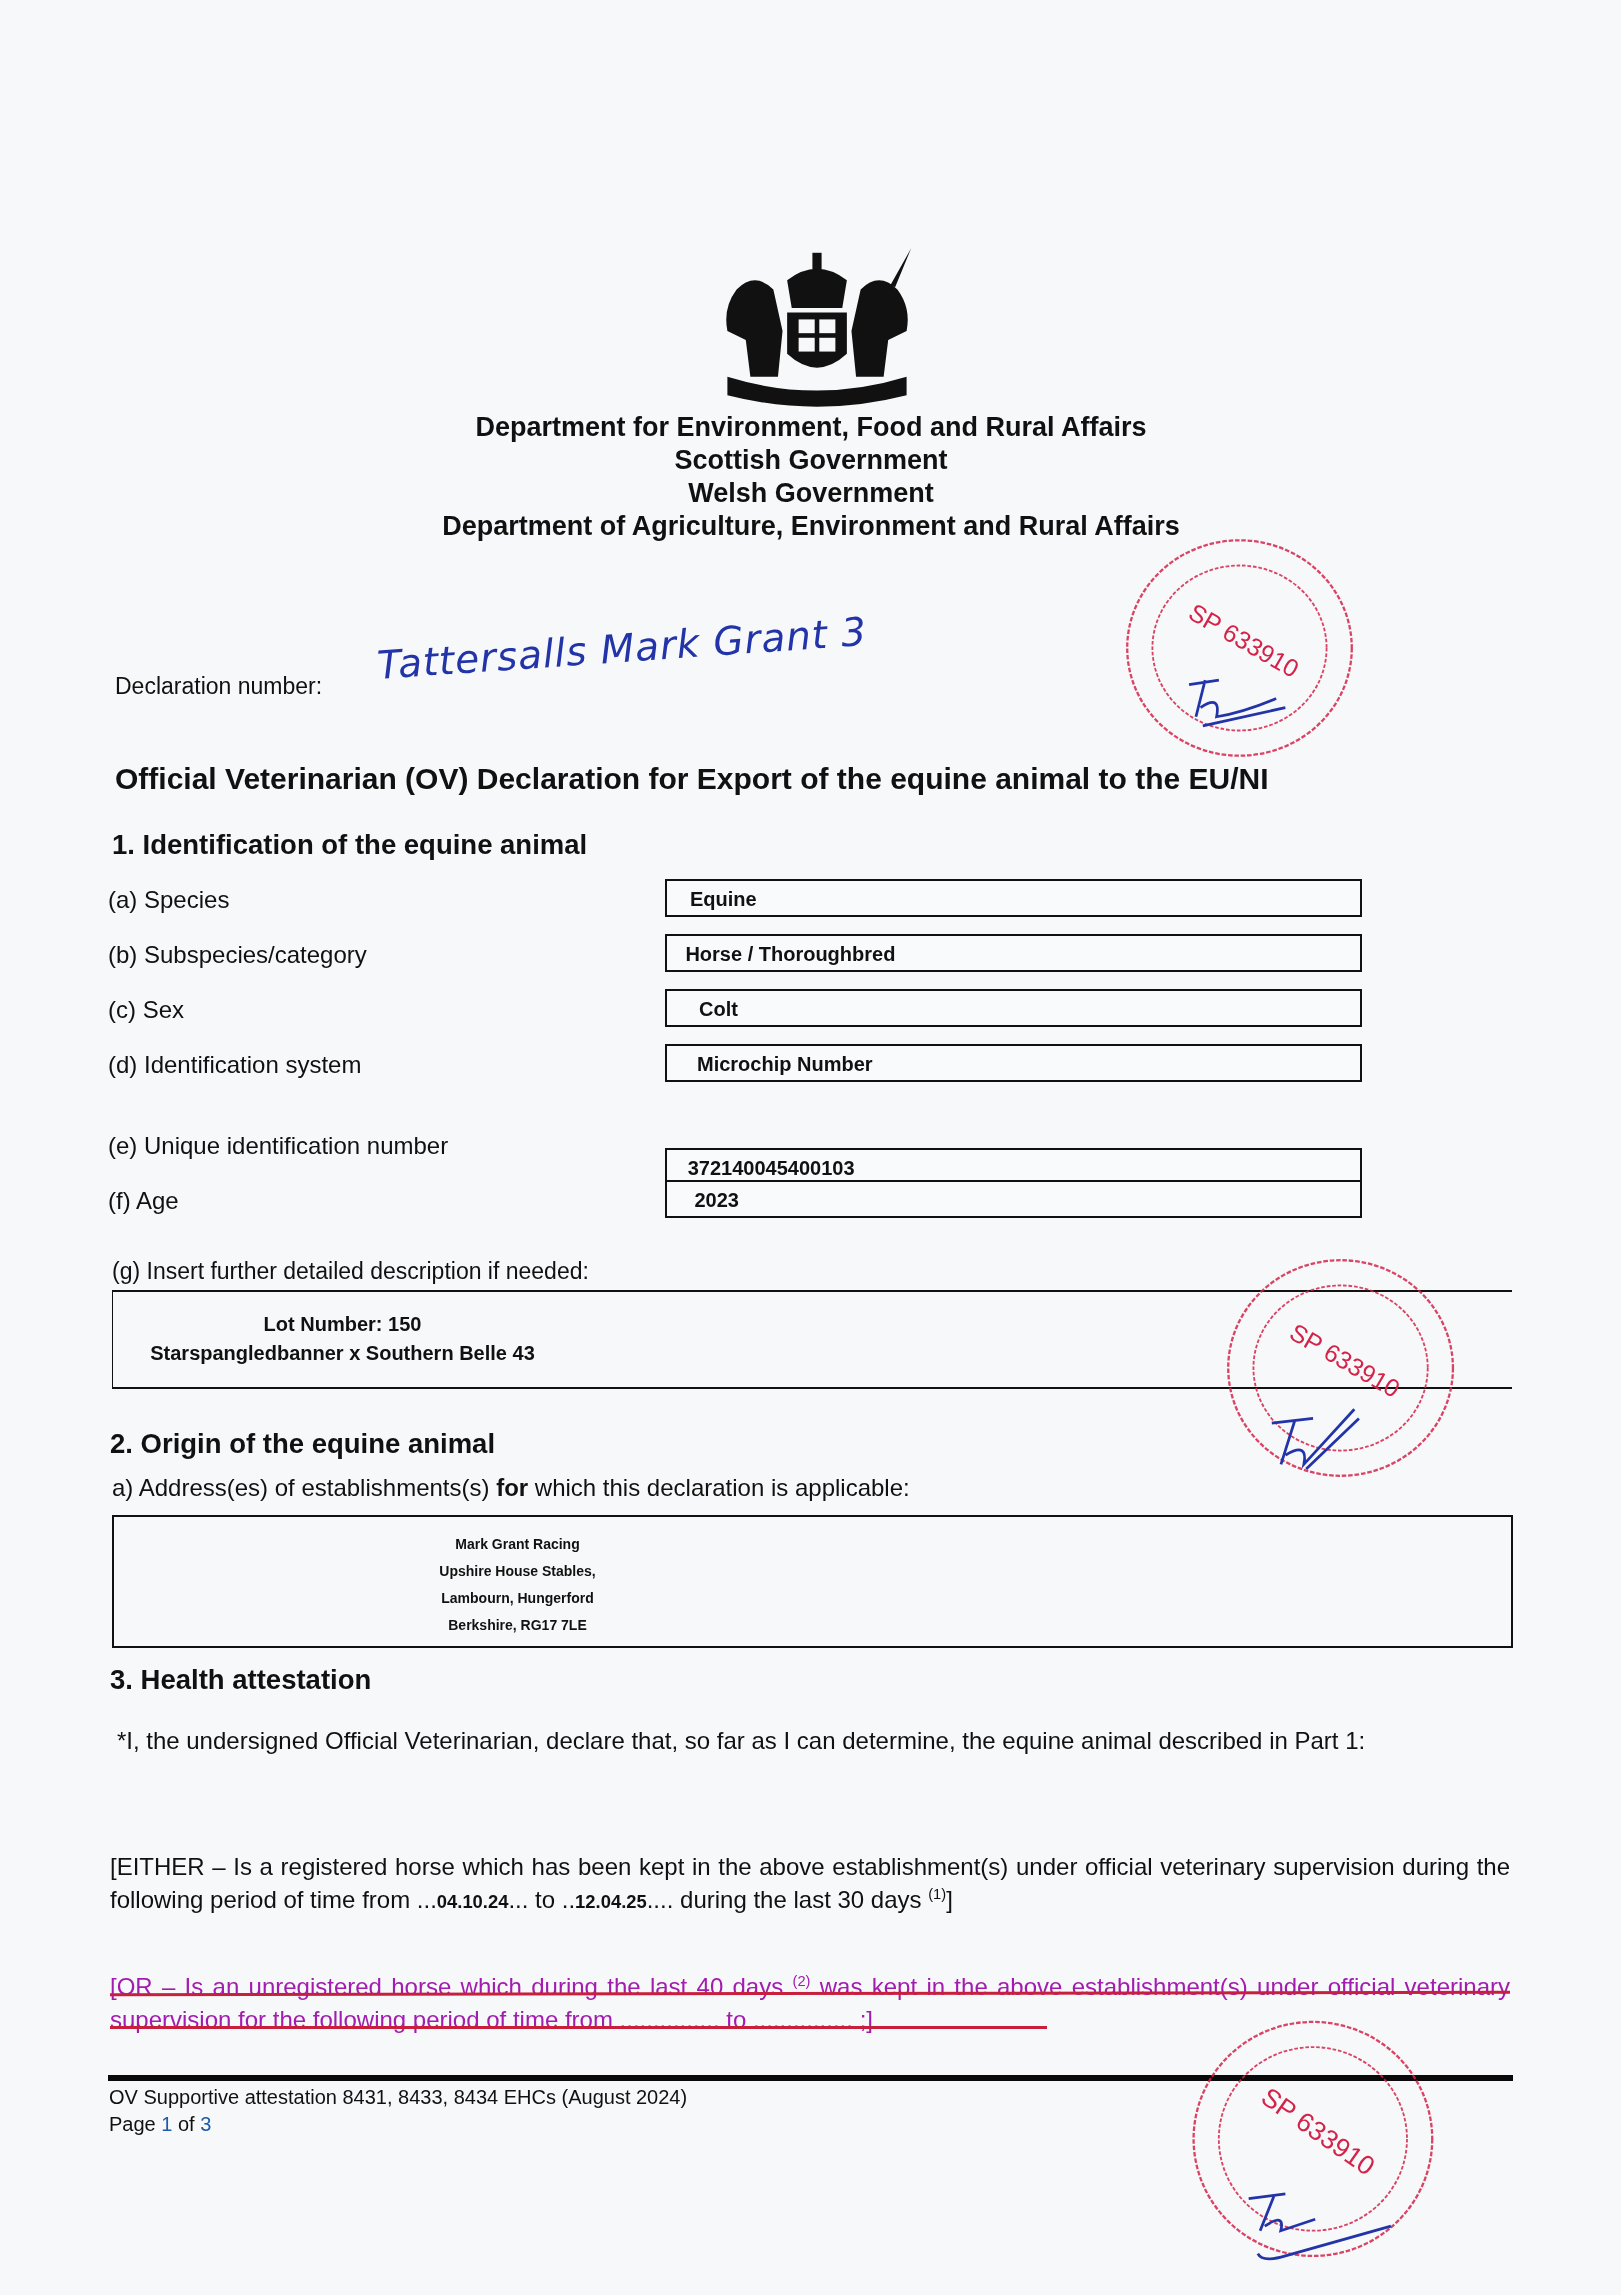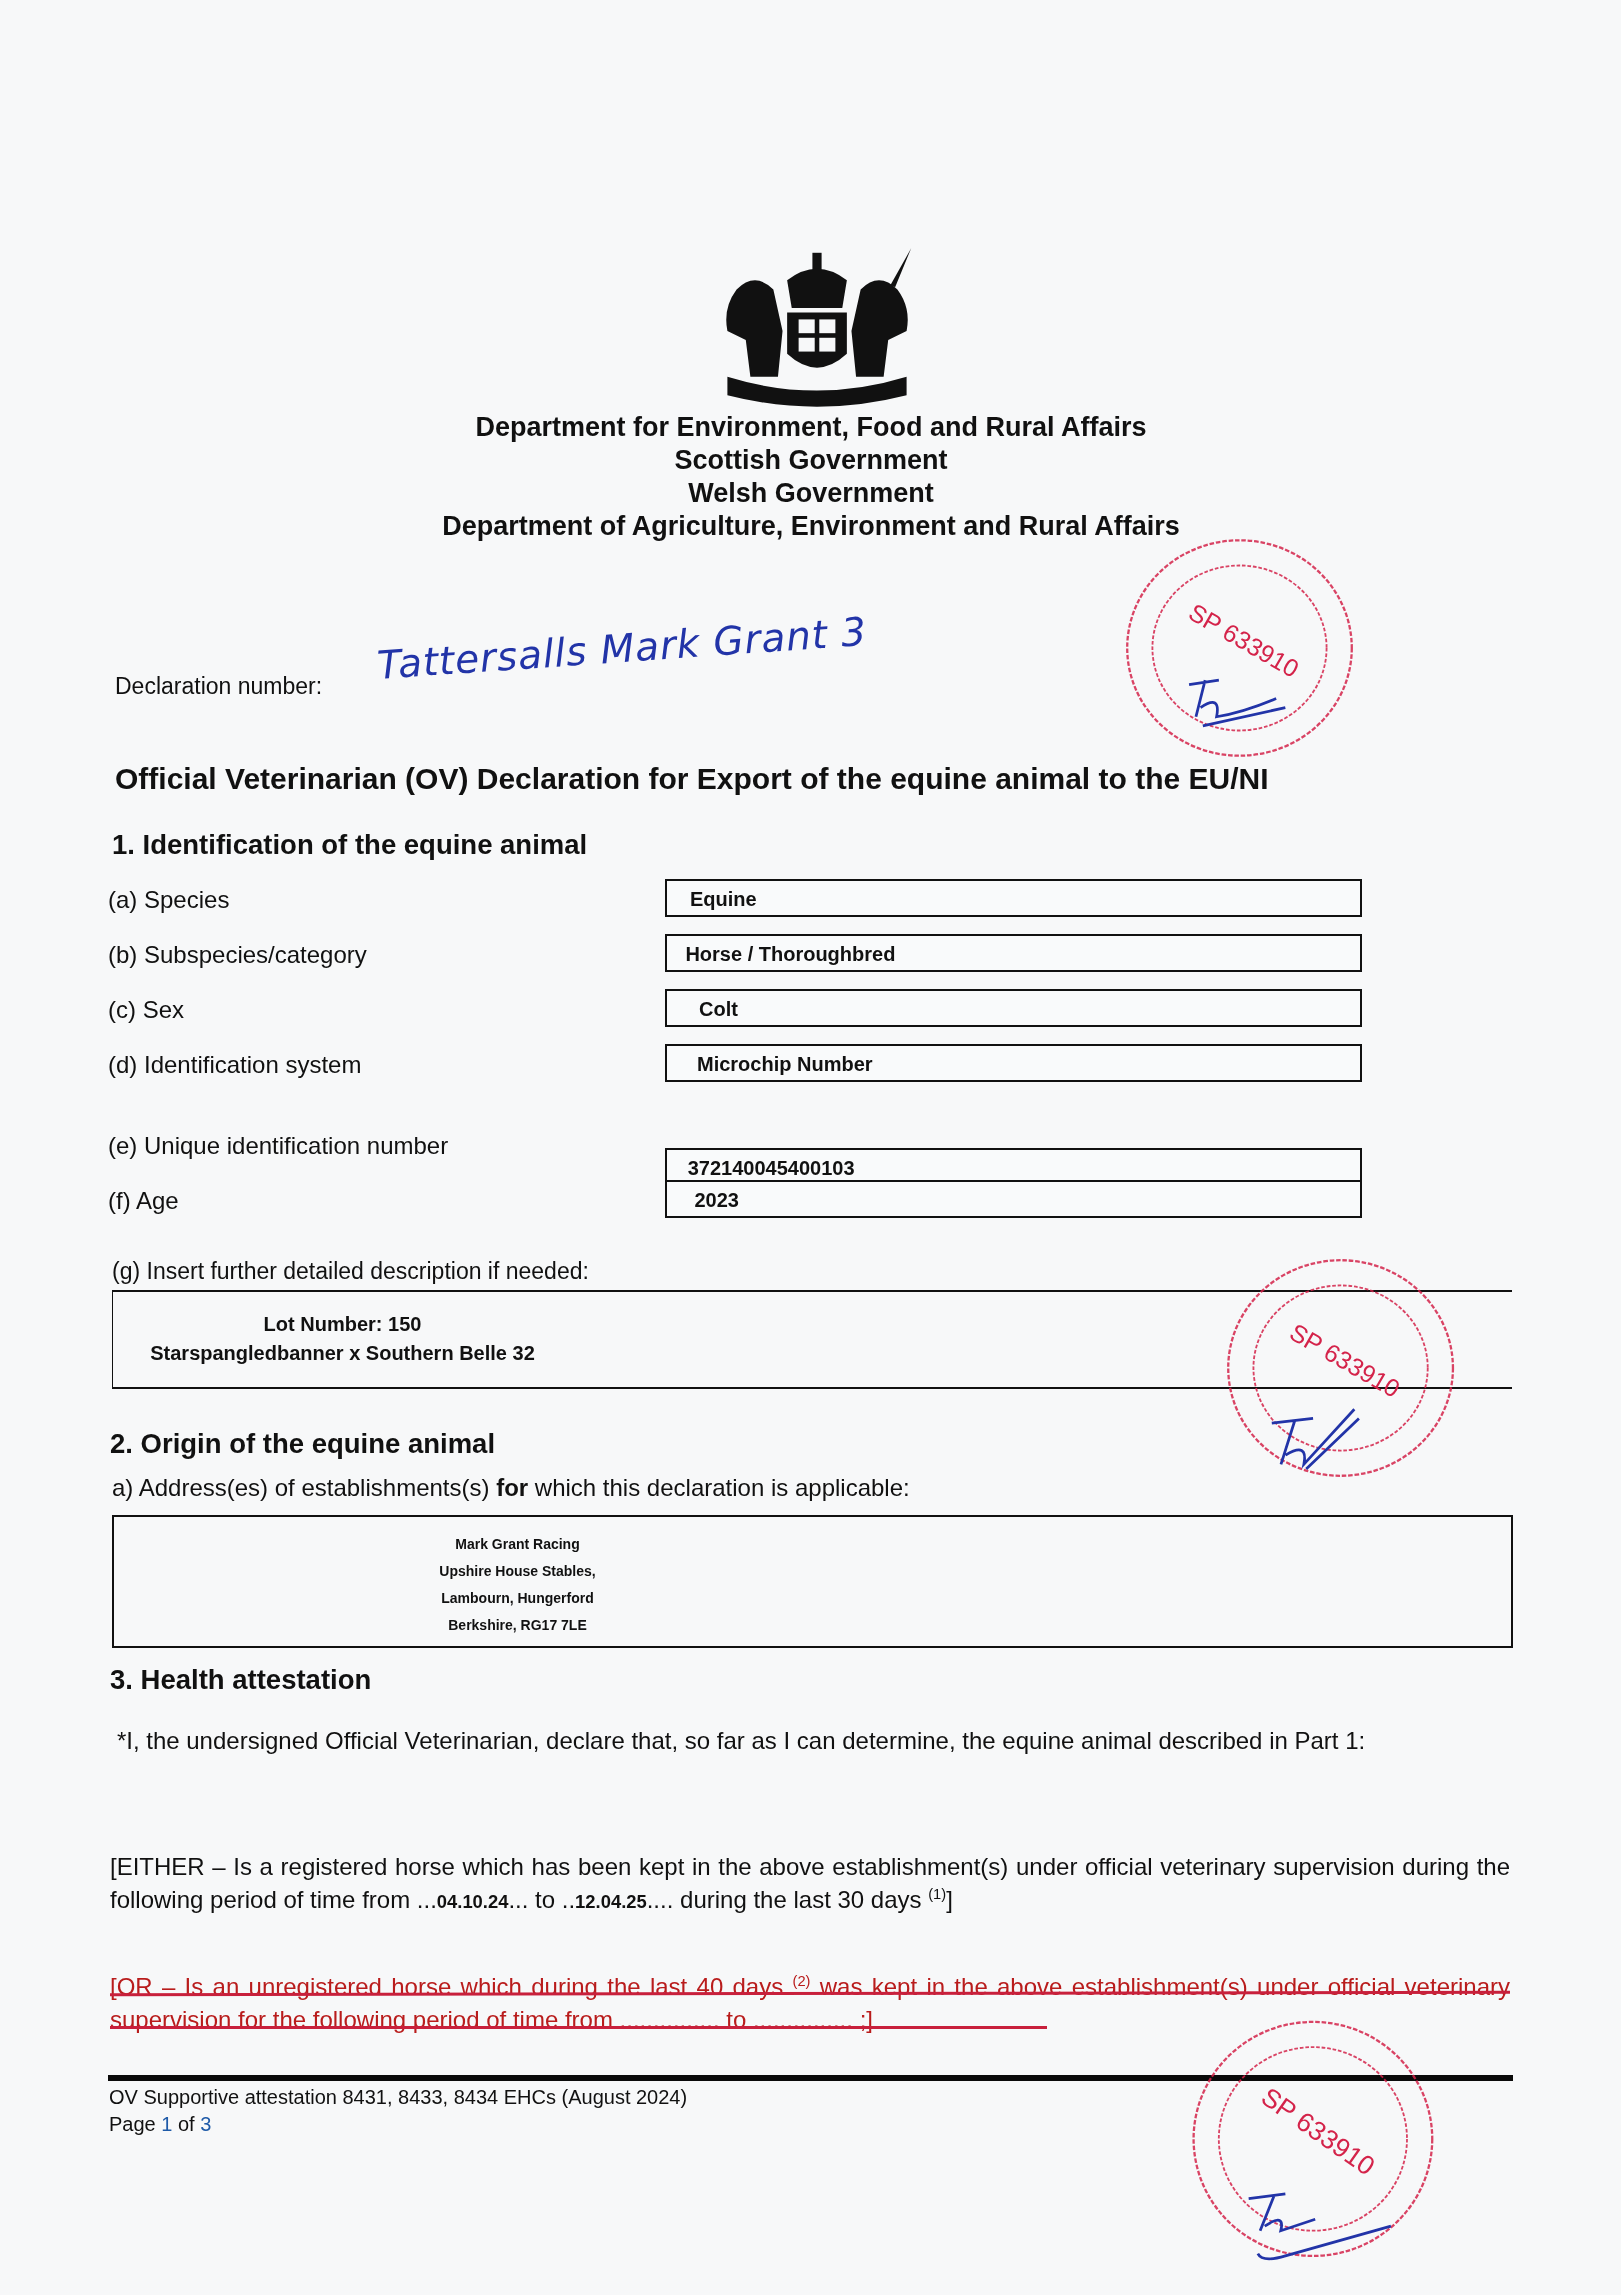--- a/index.html
+++ b/index.html
@@ -50,21 +50,21 @@
 
   .addr-label { left: 112px; top: 1474px; font-size: 24px; white-space: nowrap; }
   .addr-box {
     left: 112px; top: 1515px; width: 1401px; height: 133px;
     border: 2.3px solid #111; box-sizing: border-box;
   }
   .addr-lines { position: absolute; left: 243px; top: 13.8px; width: 321px; text-align: center; font-weight: bold; font-size: 14px; line-height: 27px; }
 
   .para { left: 110px; width: 1400px; font-size: 24px; line-height: 33px; text-align: justify; }
   .sup { font-size: 14.7px; vertical-align: super; line-height: 0; }
-  .strike-para { color: #b91c1c; }
+  .strike-para { color: #a21caf; }
   .strike-line { position: absolute; height: 2.8px; background: #c8203c; }
 
   .footer-rule { left: 108px; top: 2075px; width: 1405px; height: 5.5px; background: #0a0a0a; }
   .footer-text { left: 109px; top: 2084px; font-size: 20px; line-height: 27px; }
   .blue { color: #1e5aa8; }
 
   .stamp { position: absolute; width: 257px; height: 257px; }
   .stamp svg { width: 100%; height: 100%; }
 </style>
 </head>
@@ -136,21 +136,21 @@
 
   <div class="abs field-label" style="top:1187px;">(f) Age</div>
   <div class="field-box" style="top:1180px;">
     <span class="field-value" style="left:27.5px;">2023</span>
   </div>
 
   <div class="abs desc-label">(g) Insert further detailed description if needed:</div>
   <div class="abs desc-box">
     <div class="desc-lines">
       <div>Lot Number: 150</div>
-      <div>Starspangledbanner x Southern Belle 32</div>
+      <div>Starspangledbanner x Southern Belle 43</div>
     </div>
   </div>
 
   <div class="abs section-heading" style="left:110px; top:1428px;">2. Origin of the equine animal</div>
   <div class="abs addr-label"><span>a) Address(es) of establishments(s) </span><b>for</b><span> which this declaration is applicable:</span></div>
   <div class="abs addr-box">
     <div class="addr-lines">
       <div>Mark Grant Racing</div>
       <div>Upshire House Stables,</div>
       <div>Lambourn, Hungerford</div>

